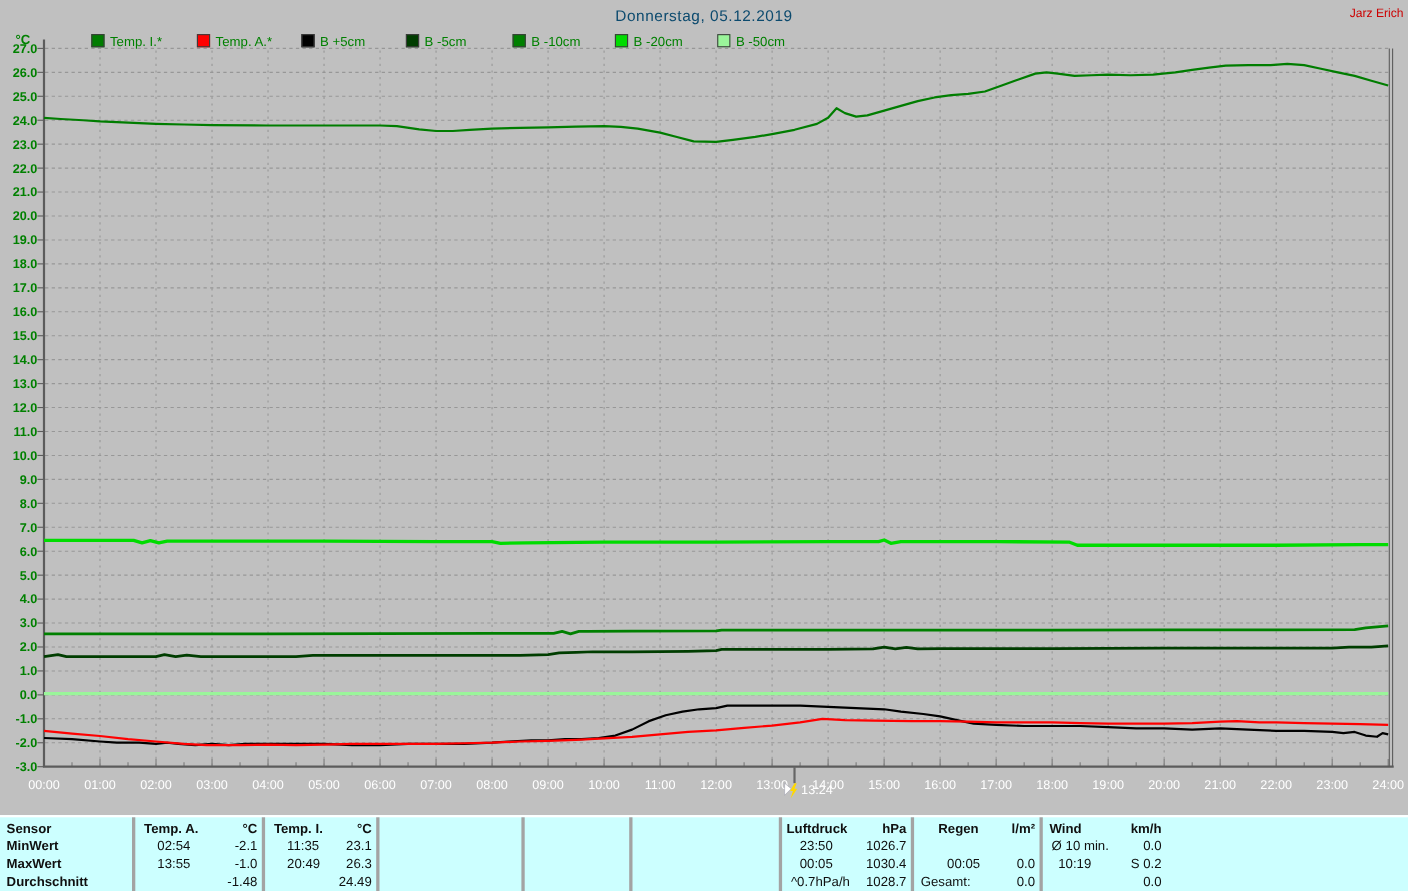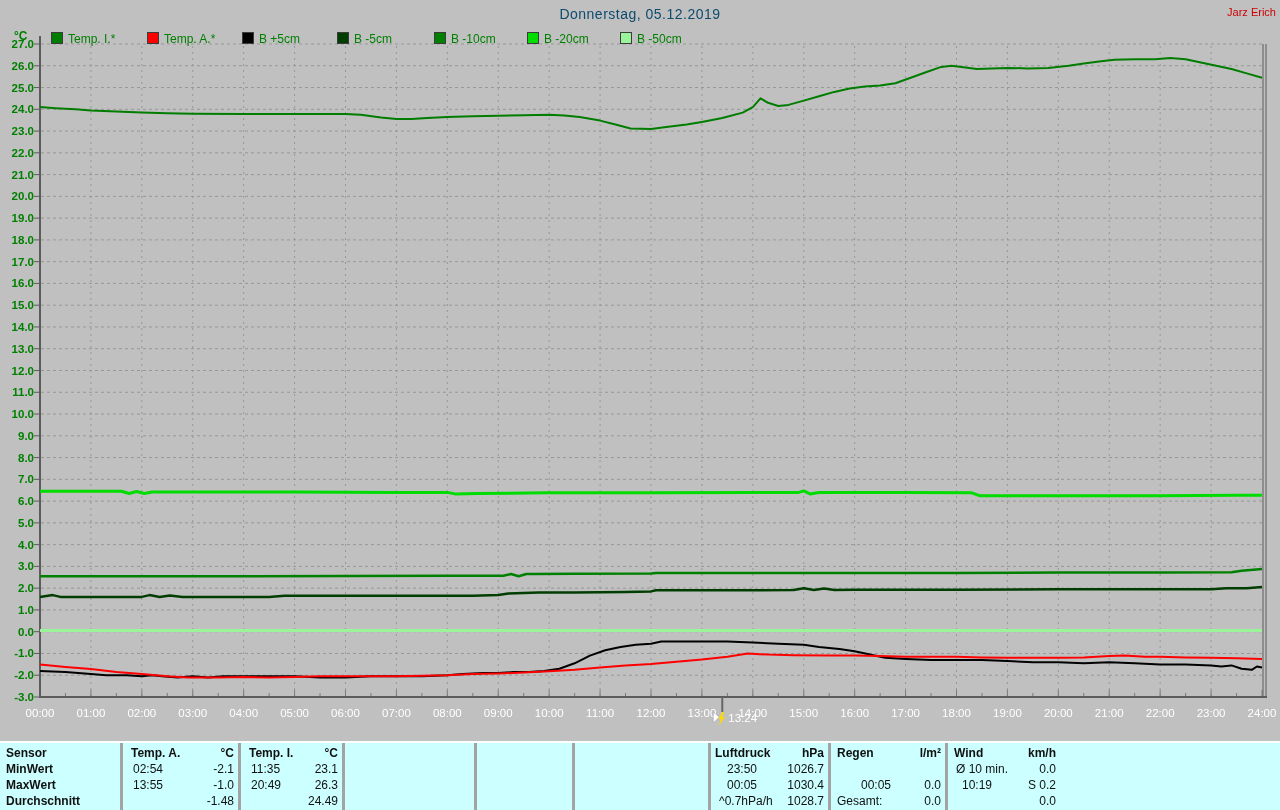--- a/index.html
+++ b/index.html
@@ -11,38 +11,38 @@
   }
   .title{
     position:absolute;top:6px;left:0;width:1280px;text-align:center;
     color:#0c4a6e;font-size:14px;letter-spacing:0.5px;
   }
   .user{
     position:absolute;top:6px;right:4px;color:#cc0000;font-size:11px;
   }
   .legendbar{position:absolute;top:29px;left:0;width:1280px;height:16px;}
   .unitlabel{position:absolute;left:14px;top:0;color:#008000;font-size:12px;font-weight:bold;}
-  .lg-item{position:absolute;top:0;height:14px;white-space:nowrap;}
+  .lg-item{position:absolute;top:0;height:14px;white-space:nowrap;margin-left:32px;}
   .lg-swatch{
     display:inline-block;width:10px;height:10px;vertical-align:-1px;
     border:1px solid #3c3c3c;margin-right:5px;
   }
   .lg-label{color:#008000;font-size:12px;}
   #chartwrap{position:absolute;left:0;top:0;width:1280px;height:626px;}
   
   .stats{
     position:absolute;left:0;top:741px;width:1280px;height:69px;
     background:#ccffff;border-top:2px solid #ffffff;box-sizing:border-box;
     font-size:12px;color:#101010;
   }
   .tgroup{position:absolute;top:0;height:80px;}
   .tgroup.sep{border-left:3px solid #a3a3a3;margin-left:32px;}
   .trow{position:absolute;left:0;right:0;height:16px;line-height:16px;white-space:nowrap;}
   .r0{top:2px;} .r1{top:18px;} .r2{top:34px;} .r3{top:50px;}
-  .c-left{position:absolute;left:10px;}
+  .c-left{position:absolute;left:20px;}
   .c-right{position:absolute;right:7px;}
   .hdr{font-weight:bold;}
   .rowlabels .trow{left:6px;font-weight:bold;}
 </style>
 </head>
 <body>
 
 <div id="chartwrap">
     <svg width="1280" height="741" viewBox="0 0 1280 741" xmlns="http://www.w3.org/2000/svg" style="position:absolute;left:0;top:0">
       <line x1="41" y1="44" x2="1262" y2="44" stroke="#979797" stroke-width="1" stroke-dasharray="3 3"></line>
@@ -331,21 +331,21 @@
         <span class="c-right">1030.4</span>
       </div>
     <div class="trow r3">
         <span class="c-left" style="left:8px">^0.7hPa/h</span>
         <span class="c-right">1028.7</span>
       </div>
   </div>
 
   <div class="tgroup sep" style="left:796px;width:117px">
     <div class="trow r0">
-        <span class="c-left hdr" style="left:6px">Regen</span>
+        <span class="c-left hdr" style="left:22px">Regen</span>
         <span class="c-right hdr">l/m²</span>
       </div>
     <div class="trow r1">
         <span class="c-left"></span>
         <span class="c-right"></span>
       </div>
     <div class="trow r2">
         <span class="c-left" style="left:30px">00:05</span>
         <span class="c-right">0.0</span>
       </div>

